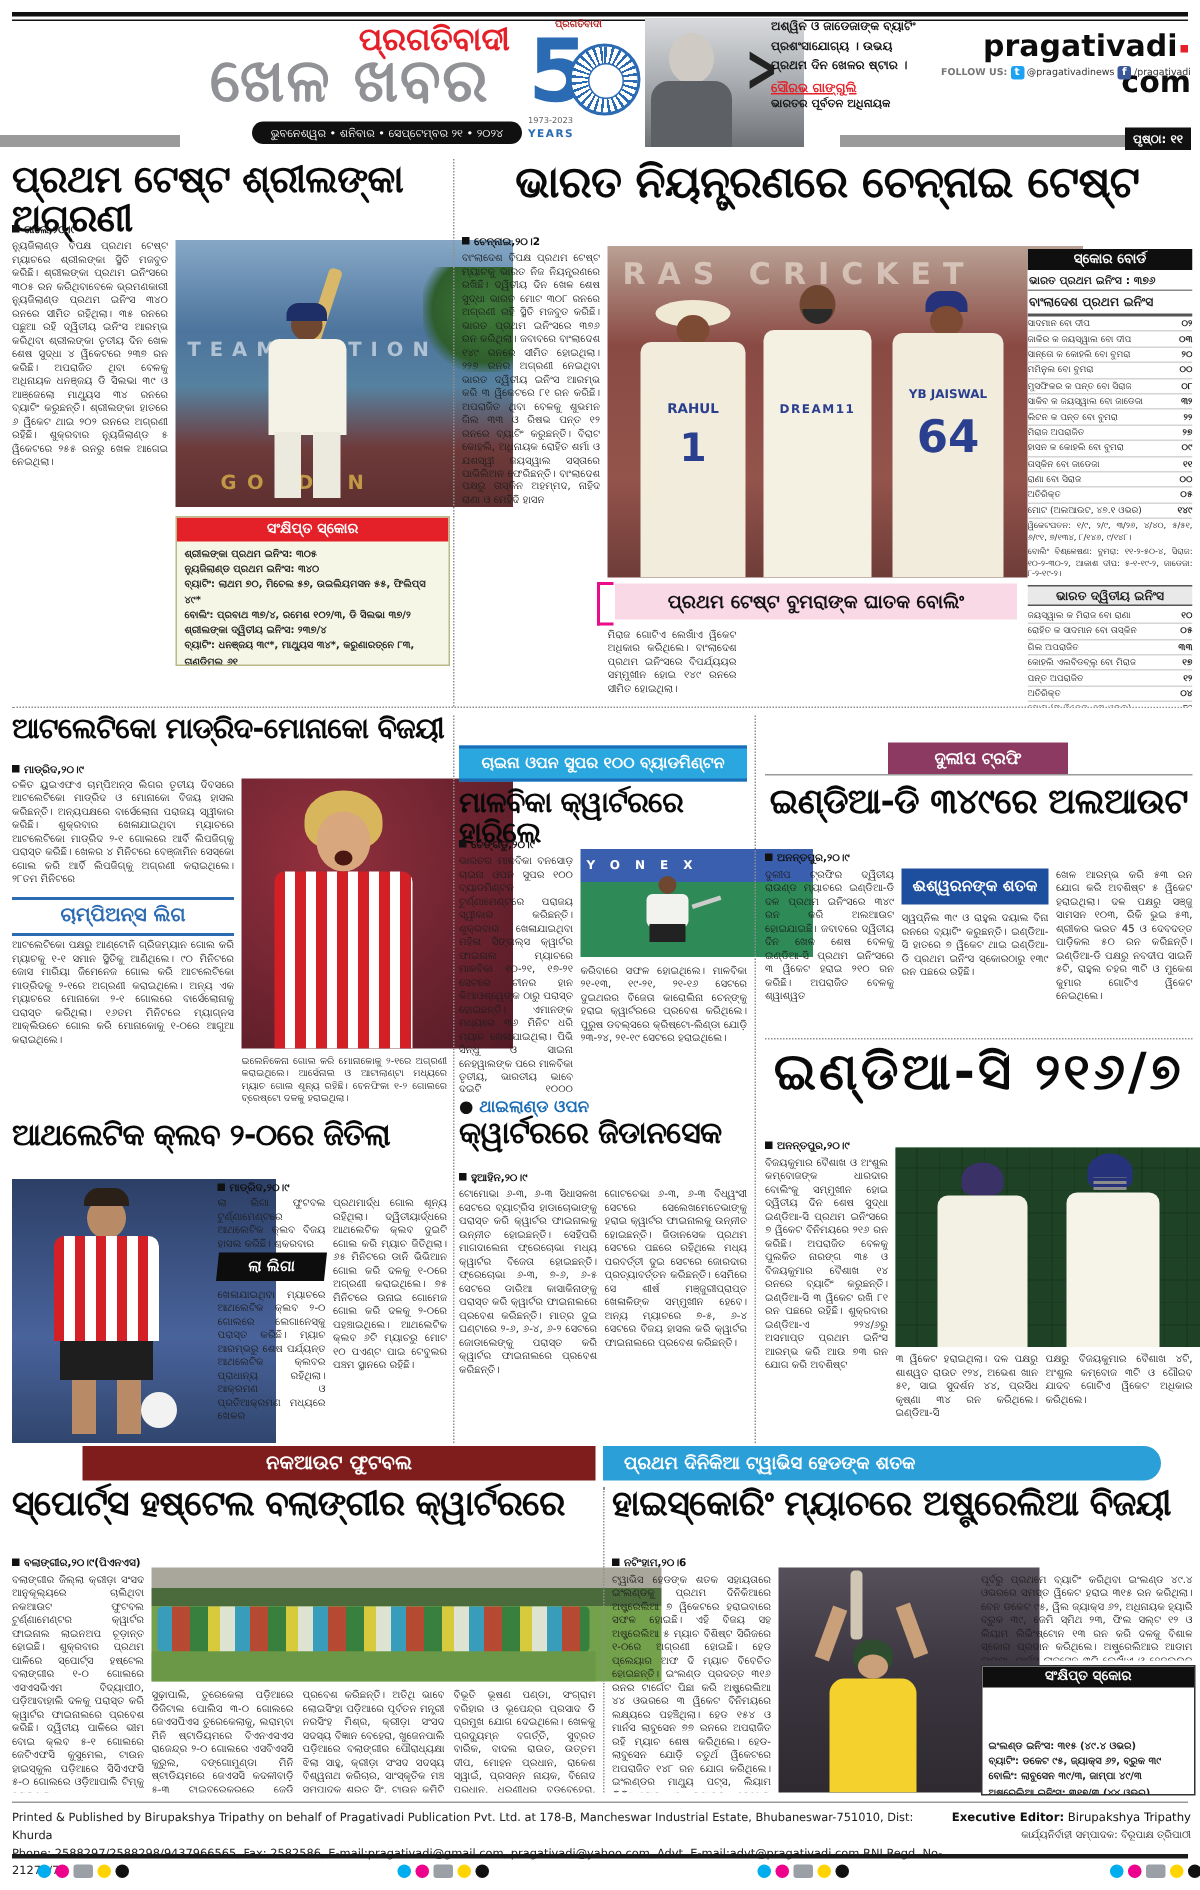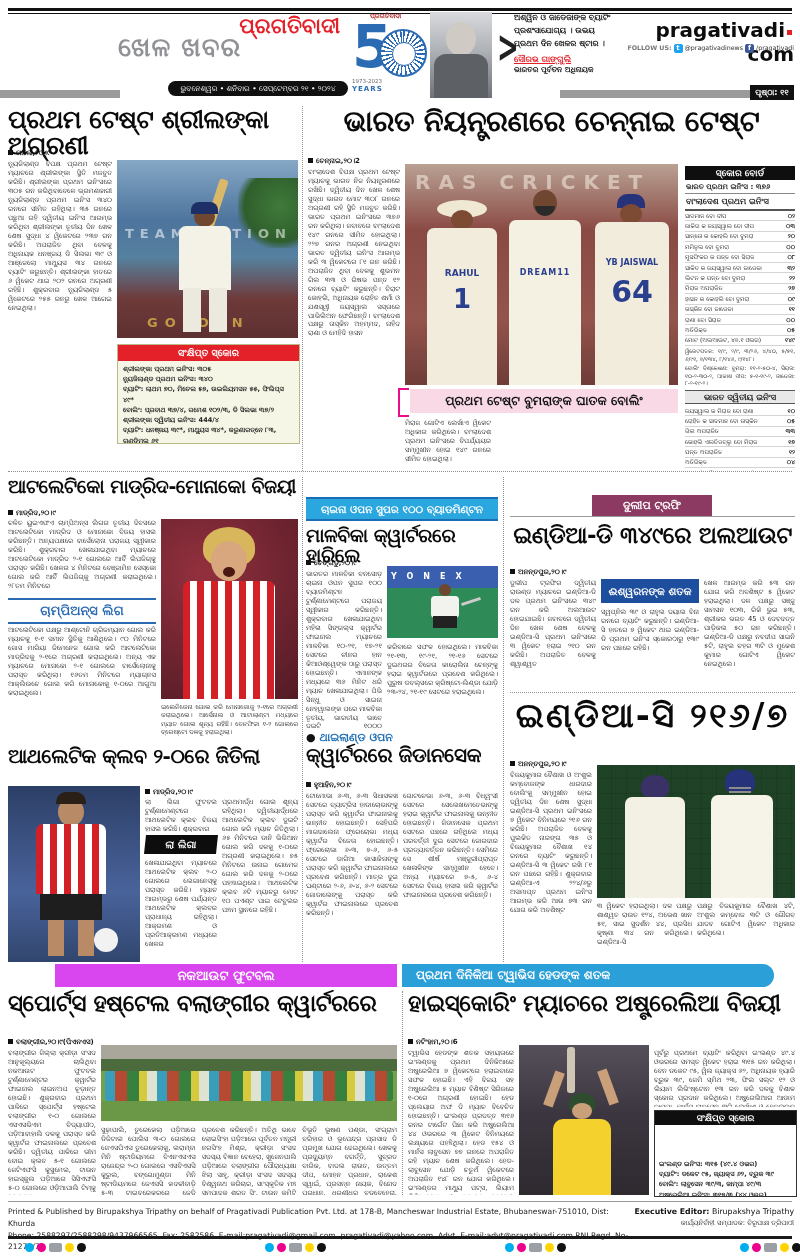--- a/index.html
+++ b/index.html
@@ -22,37 +22,37 @@
   .sb{overflow:hidden;background:#fff;}
   .sb .sbt{background:#0f0f0f;color:#fff;font-size:9px;font-weight:800;text-align:center;line-height:14px;height:14px;}
   .sb .sbi1{font-size:7.2px;font-weight:800;padding:2px 1px;border-bottom:1px solid #888;}
   .sb .sbh{font-size:8.2px;font-weight:800;padding:2px 1px;border-bottom:2px solid #555;}
   .sbrow{display:flex;justify-content:space-between;border-bottom:1px solid #d4d4d4;height:9.4px;align-items:center;}
   .sbn{font-size:6px;white-space:nowrap;overflow:hidden;max-width:84%;}
   .sbs{font-size:6px;font-weight:700;}
   .sbsmall{font-size:5.6px;line-height:1.35;padding-top:2px;text-align:justify;}
   .sbh2{font-size:8.2px;font-weight:800;text-align:center;background:#e9e9e9;border-top:1px solid #555;border-bottom:1px solid #555;margin:2px 0;line-height:12px;}
   
-  .photo{overflow:hidden;position:absolute;}
+  .photo{overflow:hidden;position:absolute;padding-left:44px;}
   .fig-head{position:absolute;border-radius:50%;background:#8a5b40;}
   .fig-body{position:absolute;background:#f1ecdc;border-radius:7px 7px 0 0;}
   .jersey-name{position:absolute;font-weight:700;color:#2b3f8f;text-align:center;width:100%;}
   .jersey-num{position:absolute;font-weight:800;color:#2b3f8f;text-align:center;width:100%;}
   .stripes{background:repeating-linear-gradient(90deg,#d32027 0 7px,#ffffff 7px 14px);}
   .cmyk{display:flex;gap:3px;align-items:center;}
   .cmyk span{width:9px;height:9px;border-radius:50%;display:inline-block;}
   .cmyk .gr{width:13px;border-radius:2px;}
 </style>
 </head>
 <body>
 
 <div class="abs" style="left:8px;top:8px;width:784px;height:2px;border-top:3px solid #111;border-bottom:1px solid #111;"></div>
 
 <div class="abs" style="left:150px;top:14px;width:190px;text-align:right;font-size:21px;font-weight:800;color:#e42029;">ପ୍ରଗତିବାଦୀ</div>
-<div class="abs" style="left:118px;top:34px;width:230px;font-size:26px;font-weight:800;color:#909296;letter-spacing:1px;line-height:1;">ଖେଳ ଖବର</div>
+<div class="abs" style="left:118px;top:34px;width:230px;text-align:center;font-size:40px;font-weight:800;color:#909296;letter-spacing:1px;line-height:1;">ଖେଳ ଖବର</div>
 <div class="abs" style="left:168px;top:81px;width:180px;height:15px;background:#101010;color:#fff;border-radius:8px;font-size:7.5px;line-height:15px;text-align:center;">ଭୁବନେଶ୍ୱର • ଶନିବାର • ସେପ୍ଟେମ୍ବର ୨୧ • ୨୦୨୪</div>
 
 <div class="abs" style="left:352px;top:12px;width:74px;height:86px;">
   <div style="position:absolute;left:18px;top:0;font-size:6.5px;font-weight:800;color:#b02020;">ପ୍ରଗତିବାଦୀ</div>
   <div style="position:absolute;left:0;top:6px;font-size:58px;font-weight:800;color:#2b6bb3;line-height:1;">5</div>
   <div style="position:absolute;left:27px;top:17px;width:44px;height:44px;border-radius:50%;border:2px solid #2b6bb3;background:repeating-conic-gradient(#2b6bb3 0 5deg,#ffffff 5deg 13deg);">
     <div style="position:absolute;left:11px;top:11px;width:22px;height:22px;border-radius:50%;background:#fff;border:1.5px solid #2b6bb3;"></div>
   </div>
   <div style="position:absolute;left:0;top:66px;font-size:5.5px;color:#666;">1973-2023</div>
   <div style="position:absolute;left:0;top:73px;font-size:7px;font-weight:800;color:#2b6bb3;letter-spacing:1px;">YEARS</div>
@@ -103,21 +103,21 @@
 </div>
 
 <div class="scorebox abs" style="left:117px;top:344px;width:181px;height:98px;">
   <div class="sch">ସଂକ୍ଷିପ୍ତ ସ୍କୋର</div>
   <div class="scb">
 
   <div class="scline">ଶ୍ରୀଲଙ୍କା ପ୍ରଥମ ଇନିଂସ: ୩୦୫</div>
       <div class="scline">ନ୍ୟୁଜିଲାଣ୍ଡ ପ୍ରଥମ ଇନିଂସ: ୩୪୦</div>
       <div class="scline">ବ୍ୟାଟିଂ: ଲାଥମ ୭୦, ମିଚେଲ ୫୭, ଉଇଲିୟମସନ ୫୫, ଫିଲିପ୍ସ ୪୯*</div>
       <div class="scline">ବୋଲିଂ: ପ୍ରବାଥ ୩୭/୪, ରମେଶ ୧୦୨/୩, ଡି ସିଲଭା ୩୭/୨</div>
-      <div class="scline">ଶ୍ରୀଲଙ୍କା ଦ୍ୱିତୀୟ ଇନିଂସ: 444/୪</div>
+      <div class="scline">ଶ୍ରୀଲଙ୍କା ଦ୍ୱିତୀୟ ଇନିଂସ: ୨୩୭/୪</div>
       <div class="scline">ବ୍ୟାଟିଂ: ଧନଞ୍ଜୟ ୩୯*, ମାଥ୍ୟୁସ ୩୪*, କରୁଣାରତ୍ନେ ୮୩, ଚାଣ୍ଡିମଲ ୬୧</div>
     </div>
 </div>
 
 <div class="abs vsep" style="left:302px;top:106px;height:365px;"></div>
 <div class="abs hsep" style="left:8px;top:471px;width:784px;"></div>
 
 <div class="abs hl" style="left:308px;top:106px;width:487px;font-size:29px;text-align:center;">ଭାରତ ନିୟନ୍ତ୍ରଣରେ ଚେନ୍ନାଇ ଟେଷ୍ଟ</div>
 <div class="abs dl" style="left:308px;top:157px;"><span class="sq"></span><span>ଚେନ୍ନାଇ,୨୦।2</span></div>
 <div class="abs bt" style="left:308px;top:168px;width:92px;height:302px;">ବାଂଲାଦେଶ ବିପକ୍ଷ ପ୍ରଥମ ଟେଷ୍ଟ ମ୍ୟାଚକୁ ଭାରତ ନିଜ ନିୟନ୍ତ୍ରଣରେ ରଖିଛି। ଦ୍ୱିତୀୟ ଦିନ ଖେଳ ଶେଷ ସୁଦ୍ଧା ଭାରତ ମୋଟ ୩୦୮ ରନରେ ଅଗ୍ରଣୀ ରହି ସ୍ଥିତି ମଜବୁତ କରିଛି। ଭାରତ ପ୍ରଥମ ଇନିଂସରେ ୩୭୬ ରନ କରିଥିଲା। ଜବାବରେ ବାଂଲାଦେଶ ୧୪୯ ରନରେ ସୀମିତ ହୋଇଥିଲା। ୨୨୭ ରନର ଅଗ୍ରଣୀ ନେଇଥିବା ଭାରତ ଦ୍ୱିତୀୟ ଇନିଂସ ଆରମ୍ଭ କରି ୩ ୱିକେଟରେ ୮୧ ରନ କରିଛି। ଅପରାଜିତ ଥିବା ବେଳକୁ ଶୁଭମନ ଗିଲ ୩୩ ଓ ରିଷଭ ପନ୍ତ ୧୨ ରନରେ ବ୍ୟାଟିଂ କରୁଛନ୍ତି। ବିରାଟ କୋହଲି, ଅଧିନାୟକ ରୋହିତ ଶର୍ମା ଓ ଯଶସ୍ୱୀ ଜୟସ୍ୱାଲ ସସ୍ତାରେ ପାଭିଲିଅନ ଫେରିଛନ୍ତି। ବାଂଲାଦେଶ ପକ୍ଷରୁ ତାସ୍କିନ ଅହମ୍ମଦ, ନାହିଦ ରାଣା ଓ ମେହିଦି ହାସନ</div>
@@ -326,21 +326,21 @@
   <div style="position:absolute;left:32px;top:108px;width:62px;height:26px;background:#1e1e1e;"></div>
   <div style="position:absolute;left:40px;top:134px;width:46px;height:36px;background:linear-gradient(90deg,#b98a66 0 16px,transparent 16px 30px,#b98a66 30px);"></div>
   <div style="position:absolute;left:86px;top:142px;width:24px;height:24px;border-radius:50%;background:#f2f2f2;"></div>
 </div>
 <div class="abs dl" style="left:145px;top:788px;"><span class="sq"></span><span>ମାଡ୍ରିଦ,୨୦।୯</span></div>
 <div class="abs bt" style="left:145px;top:798px;width:72px;height:34px;">ଲା ଲିଗା ଫୁଟବଲ ଟୁର୍ଣ୍ଣାମେଣ୍ଟରେ ଆଥଲେଟିକ କ୍ଲବ ବିଜୟ ହାସଲ କରିଛି। ଶୁକ୍ରବାର</div>
 <div class="abs" style="left:145px;top:835px;width:72px;height:19px;background:#0d0d0d;color:#fff;font-size:10px;font-weight:800;text-align:center;line-height:19px;transform:skewX(-6deg);">ଲା ଲିଗା</div>
 <div class="abs bt" style="left:145px;top:859px;width:72px;height:103px;">ଖେଳାଯାଇଥିବା ମ୍ୟାଚରେ ଆଥଲେଟିକ କ୍ଲବ ୨-୦ ଗୋଲରେ ଲେଗାନେସ୍‌କୁ ପରାସ୍ତ କରିଛି। ମ୍ୟାଚ ଆରମ୍ଭରୁ ଶେଷ ପର୍ଯ୍ୟନ୍ତ ଆଥଲେଟିକ କ୍ଲବର ପ୍ରାଧାନ୍ୟ ରହିଥିଲା। ଆକ୍ରମଣ ଓ ପ୍ରତିଆକ୍ରମଣ ମଧ୍ୟରେ ଖେଳର</div>
 <div class="abs bt" style="left:222px;top:798px;width:76px;height:164px;">ପ୍ରଥମାର୍ଦ୍ଧ ଗୋଲ ଶୂନ୍ୟ ରହିଥିଲା। ଦ୍ୱିତୀୟାର୍ଦ୍ଧରେ ଆଥଲେଟିକ କ୍ଲବ ଦୁଇଟି ଗୋଲ କରି ମ୍ୟାଚ ଜିତିଥିଲା। ୬୫ ମିନିଟରେ ଡାନି ଭିଭିଆନ ଗୋଲ କରି ଦଳକୁ ୧-୦ରେ ଅଗ୍ରଣୀ କରାଇଥିଲେ। ୭୫ ମିନିଟରେ ଉନାଇ ଗୋମେଜ ଗୋଲ କରି ଦଳକୁ ୨-୦ରେ ପହଞ୍ଚାଇଥିଲେ। ଆଥଲେଟିକ କ୍ଲବ ୬ଟି ମ୍ୟାଚରୁ ମୋଟ ୧୦ ପଏଣ୍ଟ ପାଇ ଟେବୁଲର ପଞ୍ଚମ ସ୍ଥାନରେ ରହିଛି।</div>
 
-<div class="abs bar-label" style="left:55px;top:964px;width:342px;height:23px;background:#d946ef;font-size:13px;line-height:23px;">ନକଆଉଟ ଫୁଟବଲ</div>
+<div class="abs bar-label" style="left:55px;top:964px;width:342px;height:23px;background:#7f1d1d;font-size:13px;line-height:23px;">ନକଆଉଟ ଫୁଟବଲ</div>
 <div class="abs bar-label" style="left:402px;top:964px;width:372px;height:23px;background:#2b9fd8;border-radius:0 12px 12px 0;font-size:12px;line-height:23px;text-align:left;padding-left:14px;box-sizing:border-box;">ପ୍ରଥମ ଦିନିକିଆ ଟ୍ୱାଭିସ ହେଡଙ୍କ ଶତକ</div>
 
 <div class="abs hl" style="left:8px;top:991px;width:390px;font-size:23px;">ସ୍ପୋର୍ଟ୍ସ ହଷ୍ଟେଲ ବଲାଙ୍ଗୀର କ୍ୱାର୍ଟରରେ</div>
 <div class="abs dl" style="left:8px;top:1038px;"><span class="sq"></span><span>ବଲାଙ୍ଗୀର,୨୦।୯(ପିଏନଏସ)</span></div>
 <div class="abs bt" style="left:8px;top:1049px;width:88px;height:146px;">ବଲାଙ୍ଗୀର ଜିଲ୍ଲା କ୍ରୀଡ଼ା ସଂସଦ ଆନୁକୂଲ୍ୟରେ ଚାଲିଥିବା ନକଆଉଟ ଫୁଟବଲ ଟୁର୍ଣ୍ଣାମେଣ୍ଟର କ୍ୱାର୍ଟର ଫାଇନାଲ ଲାଇନଅପ ଚୂଡ଼ାନ୍ତ ହୋଇଛି। ଶୁକ୍ରବାର ପ୍ରଥମ ପାଳିରେ ସ୍ପୋର୍ଟ୍ସ ହଷ୍ଟେଲ ବଲାଙ୍ଗୀର ୧-୦ ଗୋଲରେ ଏସଏସଭିଏମ ବିଦ୍ୟାପୀଠ, ପଡ଼ିଆବାହାଲି ଦଳକୁ ପରାସ୍ତ କରି କ୍ୱାର୍ଟର ଫାଇନାଲରେ ପ୍ରବେଶ କରିଛି। ଦ୍ୱିତୀୟ ପାଳିରେ ଭୀମ ବୋଇ କ୍ଲବ ୫-୧ ଗୋଲରେ ଜେଟିଏଫସି କୁସୁମେଲ, ଟାଉନ ହାଇସ୍କୁଲ ପଡ଼ିଆରେ ସିସିଏଫସି ୫-୦ ଗୋଲରେ ଓଡ଼ିଆପାଲି ଟିମ୍‌କୁ ହରାଇଥିଲା।</div>
 <div class="photo" style="left:101px;top:1045px;width:296px;height:76px;background:linear-gradient(180deg,#a9a79b 0 14px,#4b6b3c 14px 26px,#74a14c 26px 100%);">
   <div style="position:absolute;left:4px;top:26px;width:288px;height:30px;background:repeating-linear-gradient(90deg,#2e9ccf 0 10px,#c23a2e 10px 22px,#2c7a3a 22px 34px,#e8d23a 34px 42px,#f0efe8 42px 52px);opacity:0.85;border-radius:3px;"></div>
   <div style="position:absolute;left:0;top:56px;width:296px;height:20px;background:#6b9846;"></div>
 </div>
 <div class="abs" style="left:101px;top:1126px;width:296px;height:69px;display:flex;gap:6px;">

